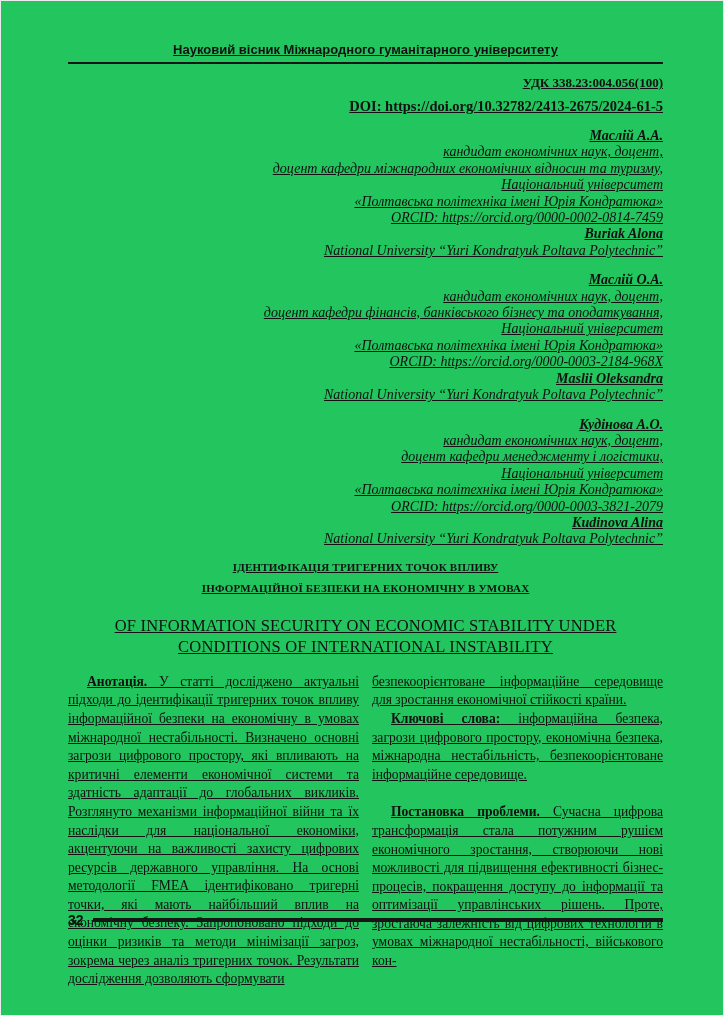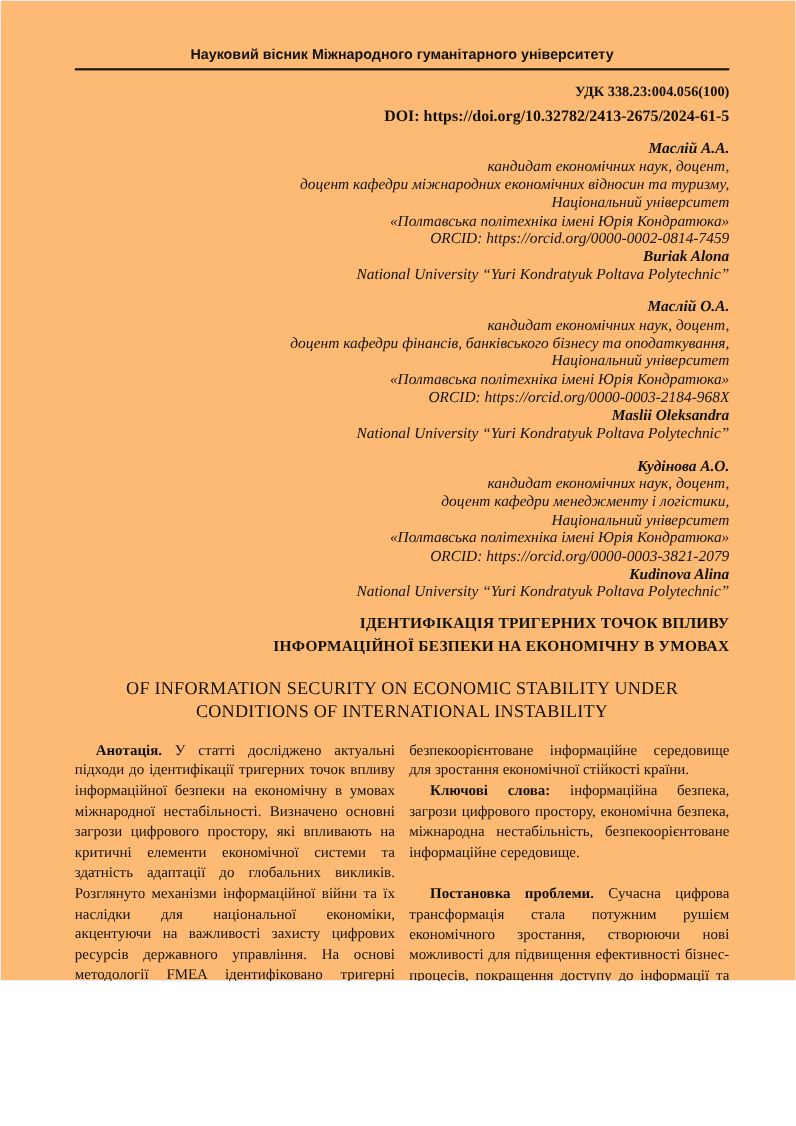--- a/index.html
+++ b/index.html
@@ -1,25 +1,26 @@
 <!DOCTYPE html>
 <html><head>
 <meta charset="utf-8">
 <style>
   html,body { margin:0; padding:0; background:#ffffff; }
   .page {
     position:relative;
-    width:724px; height:892px;
+    width:724px; height:1016px;
     box-sizing:border-box;
     padding:42px 61px 0 68px;
-    background:#fdba74;
+    background:#22c55e;
     color:#111111;
     font-family:"Liberation Serif", serif;
     overflow:hidden;
     box-shadow: inset 0 0 0 1px #ececec;
+    text-decoration: underline;
   }
   
   .journal-title {
     text-align:center;
     font-family:"Liberation Sans", sans-serif;
     font-weight:bold;
     font-size:13px;
     padding-bottom:5px;
   }
   .header-rule { border:0; border-top:2.5px solid #161616; margin:0; }
@@ -34,22 +35,22 @@
     font-size:14px;
     line-height:16.4px;
   }
   .author-block { margin-bottom:13px; }
   .author-block:last-child { margin-bottom:0; }
   .author-name { font-weight:bold; }
 
   
   .title-uk {
     margin:9px 0 0;
-    text-align:right;
-    font-size:14px;
+    text-align:center;
+    font-size:11px;
     font-weight:bold;
     line-height:21px;
     letter-spacing:0.2px;
   }
   .title-en {
     margin:16px 0 0;
     text-align:center;
     font-size:16.5px;
     font-weight:normal;
     line-height:21px;

